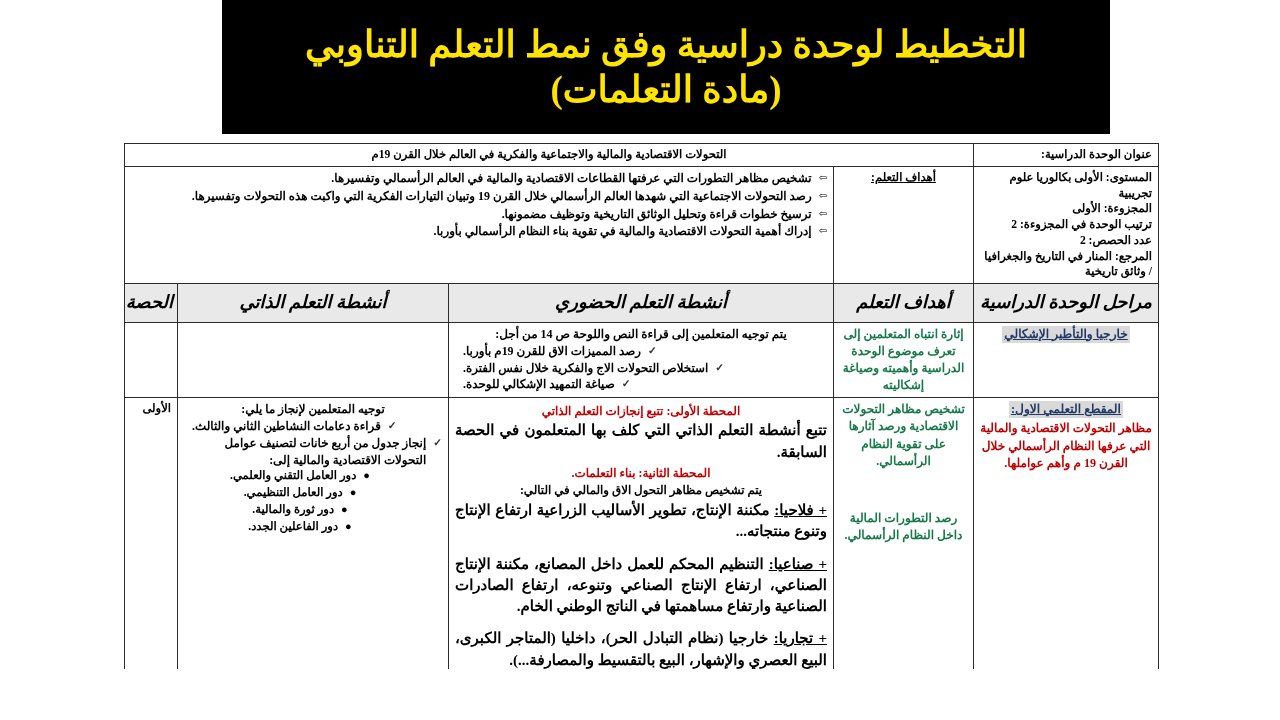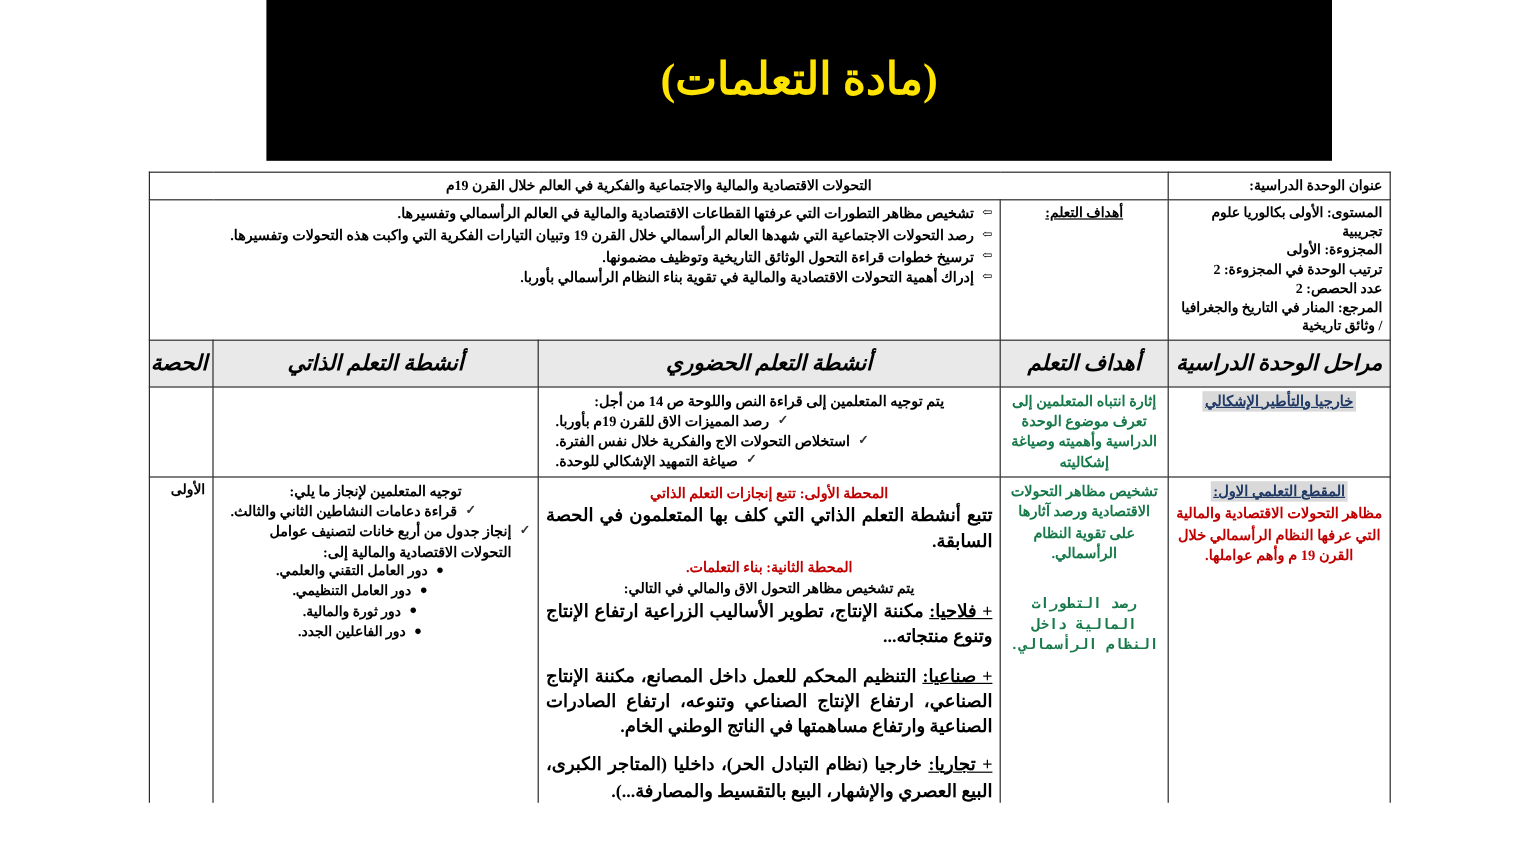--- a/index.html
+++ b/index.html
@@ -160,21 +160,21 @@
     margin-top: 2px;
     text-align: center;
   }
   .obj-text {
     color: #17794a;
     font-weight: bold;
     font-size: 12.1px;
     line-height: 1.42;
     text-align: center;
   }
-  .obj-text + .obj-text { margin-top: 26px; font-family: Liberation Mono, monospace; }
+  .obj-text + .obj-text { margin-top: 40px; }
 
   .pres-intro {
     font-weight: bold;
     font-size: 12px;
     text-align: center;
     margin-bottom: 1px;
   }
   .check-item {
     display: flex;
     flex-direction: row;
@@ -250,20 +250,21 @@
     height: 51px;
     background: #ffffff;
   }
 </style>
 </head>
 <body>
 
 <div id="page">
 
   <div class="title-banner">
+    <div class="title-line">التخطيط لوحدة دراسية وفق نمط التعلم التناوبي</div>
     <div class="title-line">(مادة التعلمات)</div>
   </div>
 
   <table class="doc-table">
     <colgroup>
       <col style="width:185px">
       <col style="width:140px">
       <col style="width:385px">
       <col style="width:271px">
       <col style="width:53px">
@@ -290,21 +291,21 @@
         <div class="goal-item">
           <span class="bullet-arrow">⇦</span>
           <span class="goal-text">تشخيص مظاهر التطورات التي عرفتها القطاعات الاقتصادية والمالية في العالم الرأسمالي وتفسيرها.</span>
         </div>
         <div class="goal-item">
           <span class="bullet-arrow">⇦</span>
           <span class="goal-text">رصد التحولات الاجتماعية التي شهدها العالم الرأسمالي خلال القرن 19 وتبيان التيارات الفكرية التي واكبت هذه التحولات وتفسيرها.</span>
         </div>
         <div class="goal-item">
           <span class="bullet-arrow">⇦</span>
-          <span class="goal-text">ترسيخ خطوات قراءة التحول الوثائق التاريخية وتوظيف مضمونها.</span>
+          <span class="goal-text">ترسيخ خطوات قراءة وتحليل الوثائق التاريخية وتوظيف مضمونها.</span>
         </div>
         <div class="goal-item">
           <span class="bullet-arrow">⇦</span>
           <span class="goal-text">إدراك أهمية التحولات الاقتصادية والمالية في تقوية بناء النظام الرأسمالي بأوربا.</span>
         </div>
       </td>
     </tr>
 
     <tr class="hdr">
       <td>مراحل الوحدة الدراسية</td>

